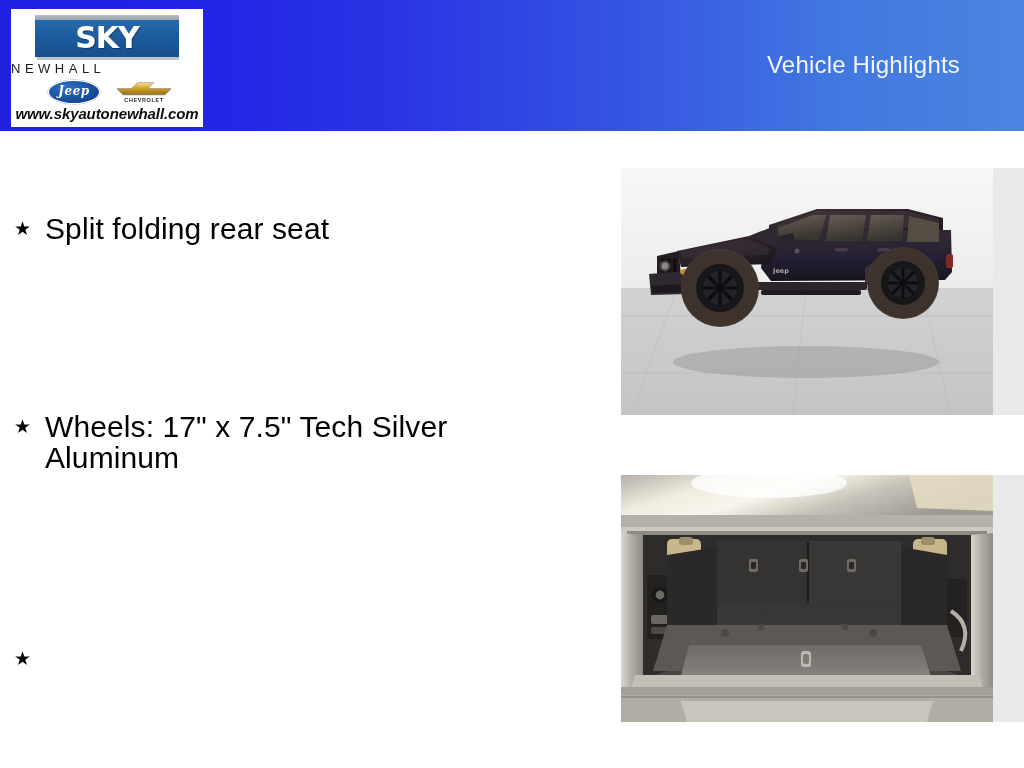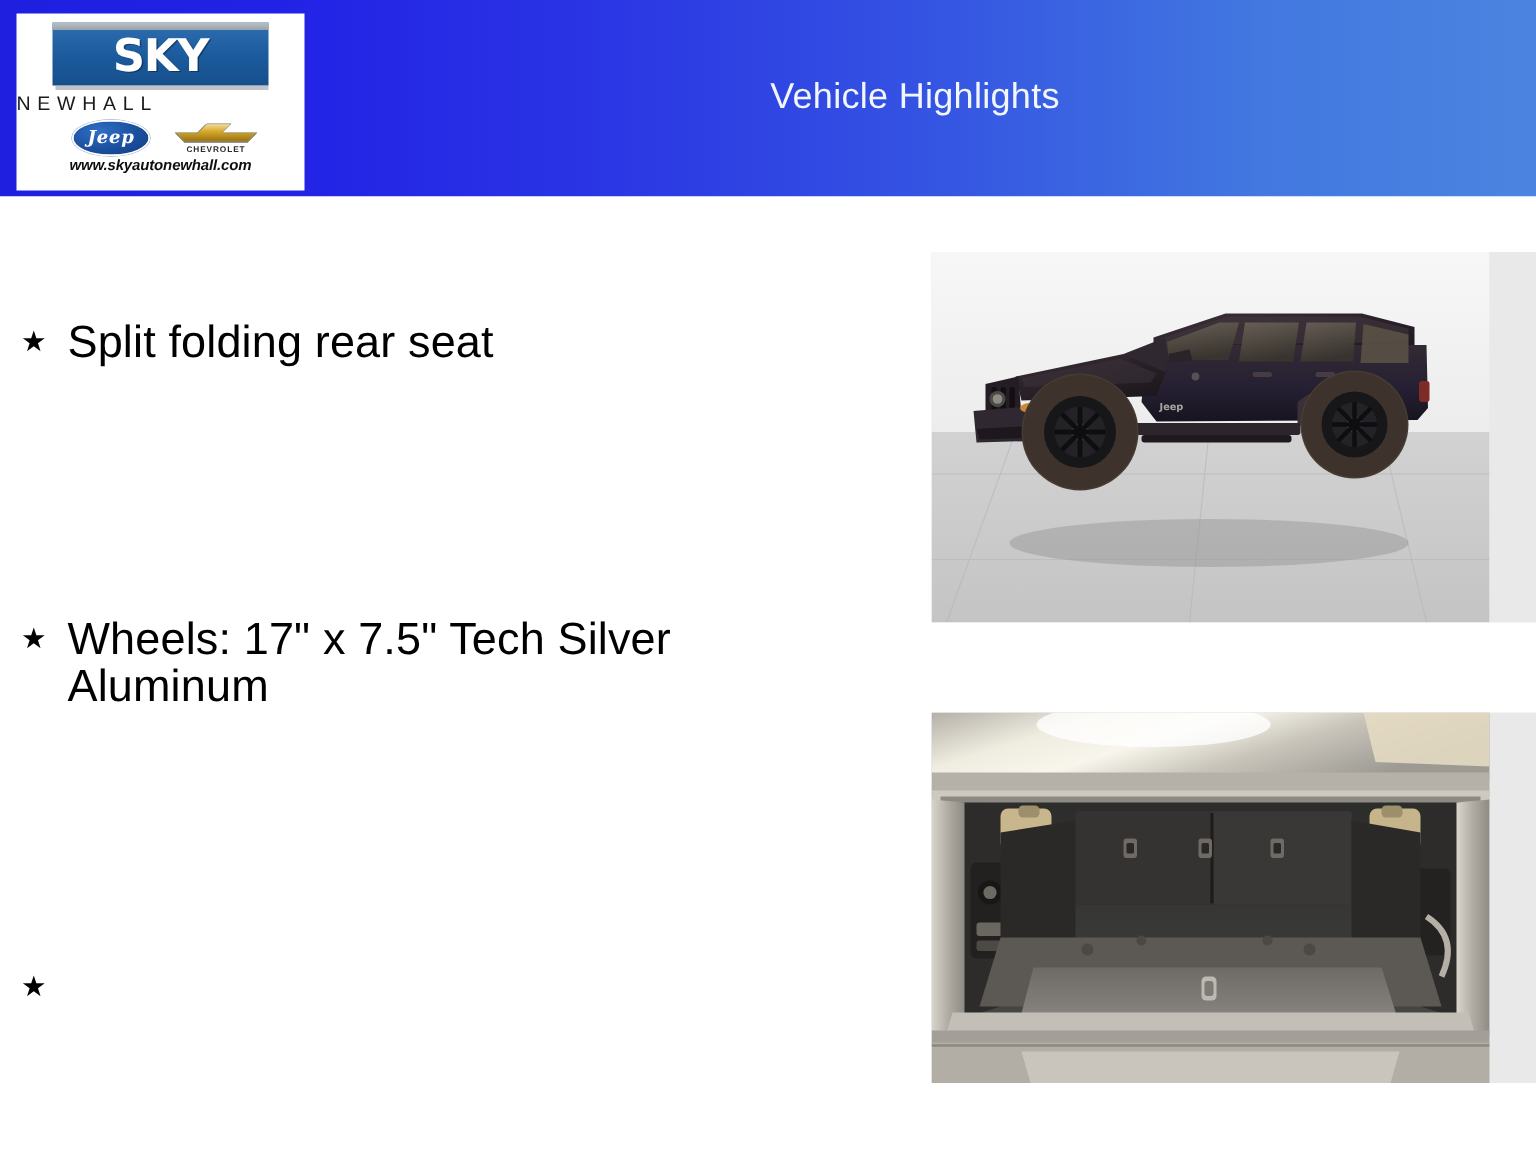--- a/index.html
+++ b/index.html
@@ -153,32 +153,32 @@
   
   .logo-url {
     position: absolute;
     left: 0;
     top: 96px;
     width: 192px;
     text-align: center;
     font-family: "Liberation Sans", sans-serif;
     font-style: italic;
     font-weight: bold;
-    font-size: 10px;
+    font-size: 15px;
     color: #0e0e0e;
     letter-spacing: -0.1px;
   }
 
   
   .header-title {
     position: absolute;
     left: 260px;
     top: 51px;
     width: 700px;
-    text-align: center;
+    text-align: right;
     font-family: "Liberation Sans", sans-serif;
     font-size: 24px;
     color: #f2f6ff;
     letter-spacing: 0.2px;
   }
 
   
   .content {
     position: absolute;
     left: 0;

